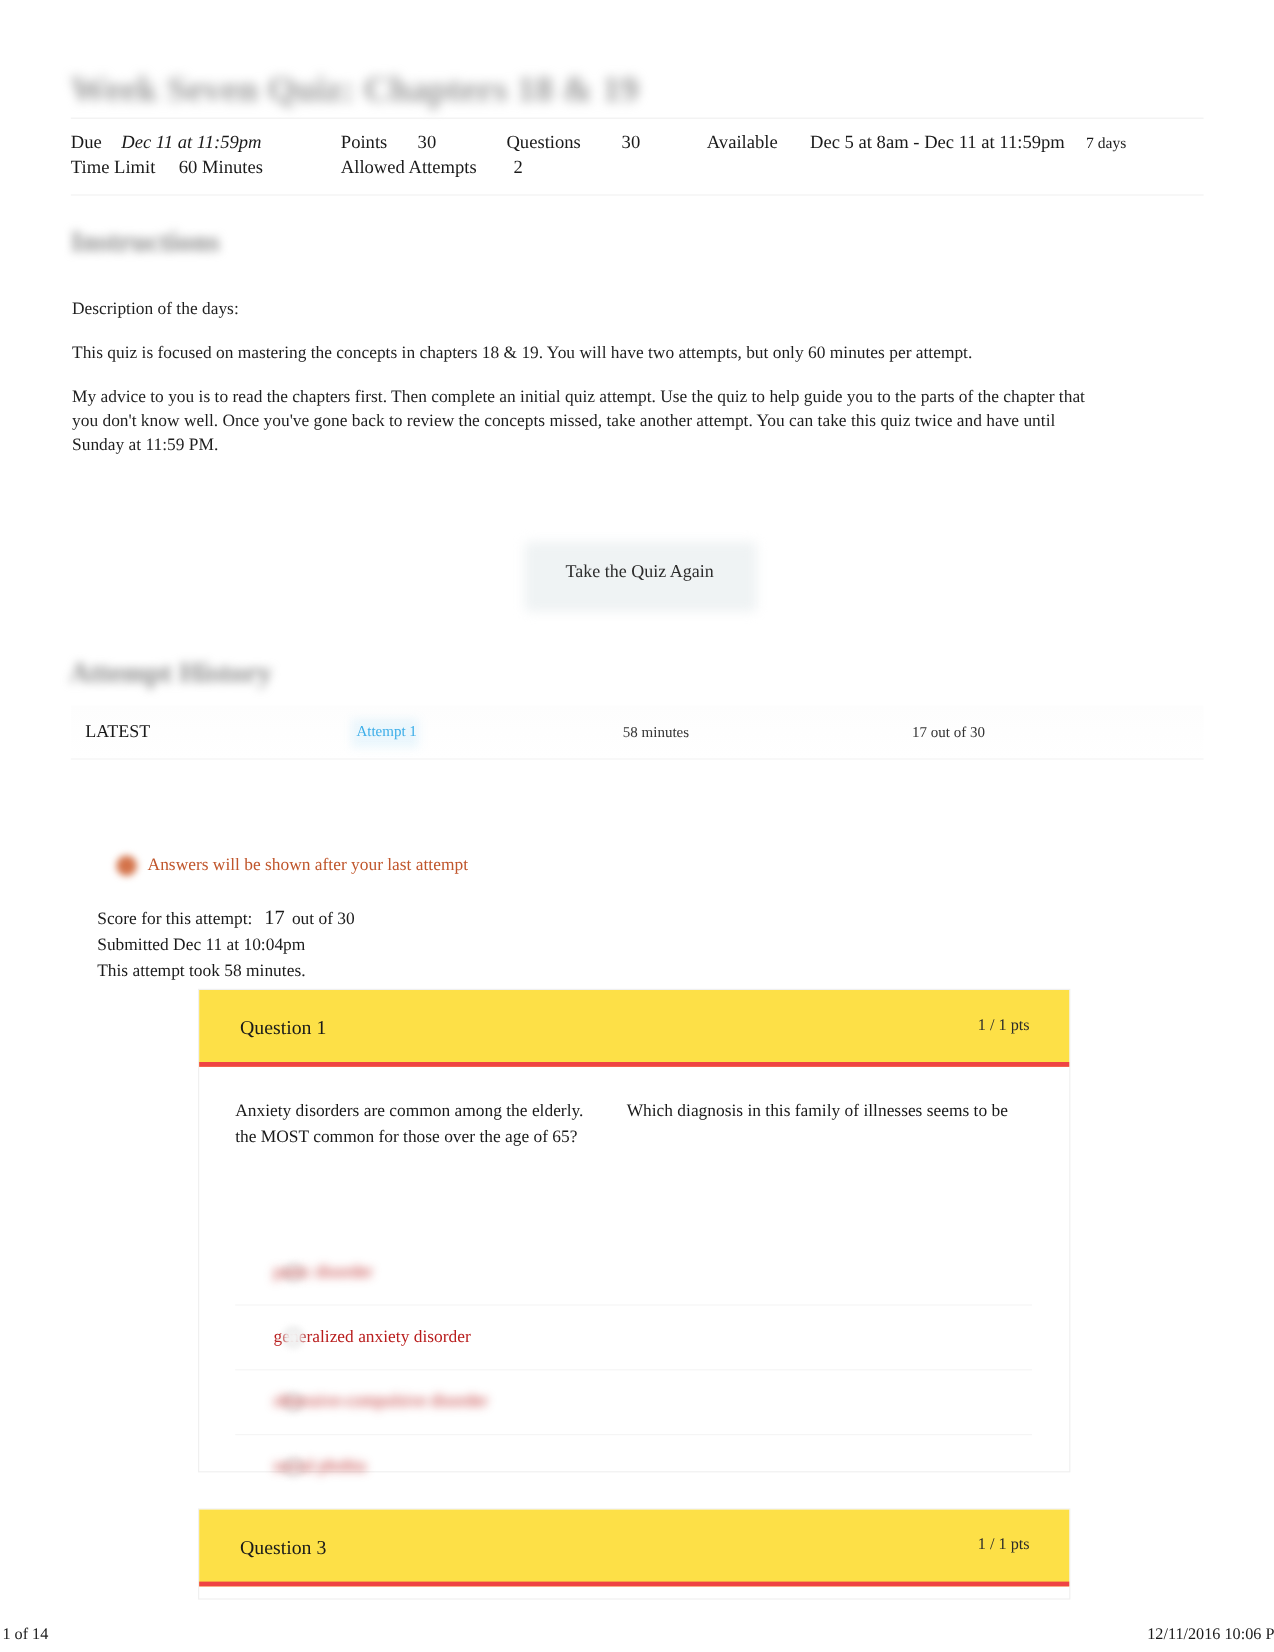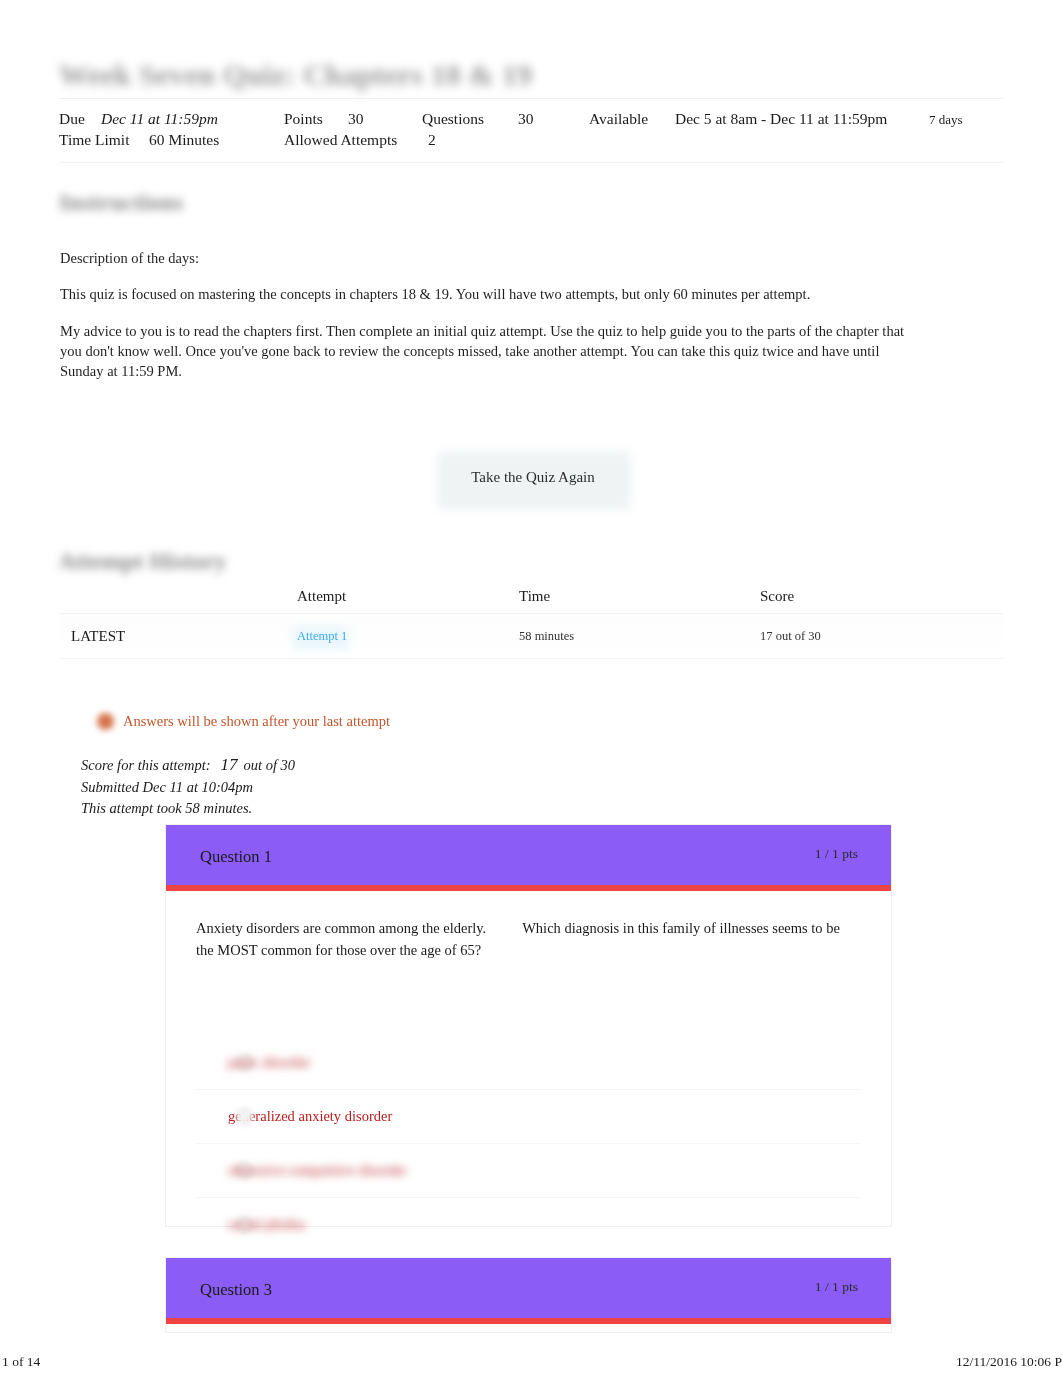--- a/index.html
+++ b/index.html
@@ -67,21 +67,21 @@
   .detail-label { white-space: nowrap; }
   .detail-value { white-space: nowrap; }
   .d-due-label   { width: 32px; }
   .d-due-value   { width: 183px; margin-left: 10px; font-style: italic; }
   .d-points-label{ width: 52px; }
   .d-points-value{ width: 74px; margin-left: 12px; }
   .d-q-label     { width: 84px; }
   .d-q-value     { width: 71px; margin-left: 12px; }
   .d-avail-label { width: 73px; }
   .d-avail-value { width: 230px; margin-left: 13px; }
-  .d-days        { font-size: 13px; margin-left: 24px; }
+  .d-days        { font-size: 13px; }
 
   .d-tl-label    { width: 80px; }
   .d-tl-value    { width: 135px; margin-left: 10px; }
   .d-aa-label    { width: 122px; }
   .d-aa-value    { margin-left: 22px; }
 
   
   .section-heading {
     position: absolute;
     font-size: 24px;
@@ -194,21 +194,20 @@
     color: #c0562c;
   }
 
   
   .score-info {
     position: absolute;
     left: 81px;
     top: 754px;
     font-size: 14.5px;
     line-height: 21.5px;
-    font-style: italic;
   }
   .score-line-1 .score-num {
     font-size: 17px;
     padding: 0 6px 0 10px;
   }
 
   
   .question-card {
     position: absolute;
     left: 165px;
@@ -216,22 +215,22 @@
     background: #ffffff;
     border: 1px solid #f0f0f0;
     box-sizing: border-box;
   }
   #question-card-1 { top: 824px; height: 403px; }
   #question-card-2 { top: 1257px; height: 76px; }
 
   .q-header {
     position: relative;
     height: 60px;
-    border-bottom: 6px solid #ef4444;
-    background: #8b5cf6;
+    border-bottom: 4px solid #ef4444;
+    background: #fde047;
   }
   .q-title {
     position: absolute;
     left: 34px;
     top: 22px;
     font-size: 16.5px;
     color: #1a1a1a;
   }
   .q-pts {
     position: absolute;
@@ -336,26 +335,20 @@
   <div class="body-text para-advice">My advice to you is to read the chapters first. Then complete an initial quiz attempt. Use the quiz to help guide you to the parts of the chapter that you don't know well. Once you've gone back to review the concepts missed, take another attempt. You can take this quiz twice and have until Sunday at 11:59 PM.</div>
 
   <div class="retake-wrap">
     <div class="retake-btn-bg"></div>
     <div class="retake-btn-label">Take the Quiz Again</div>
   </div>
 
   <div class="section-heading attempt-heading blurred">Attempt History</div>
 
   <div class="attempt-table">
-    <div class="thead-row">
-      <div class="col-latest th"></div>
-      <div class="col-attempt th">Attempt</div>
-      <div class="col-time th">Time</div>
-      <div class="col-score th">Score</div>
-    </div>
     <div class="tbody-row">
       <div class="col-latest cell-latest">LATEST</div>
       <div class="col-attempt">
         <span class="cell-attempt-link">Attempt 1</span>
       </div>
       <div class="col-time cell-plain">58 minutes</div>
       <div class="col-score cell-plain">17 out of 30</div>
     </div>
   </div>
 

